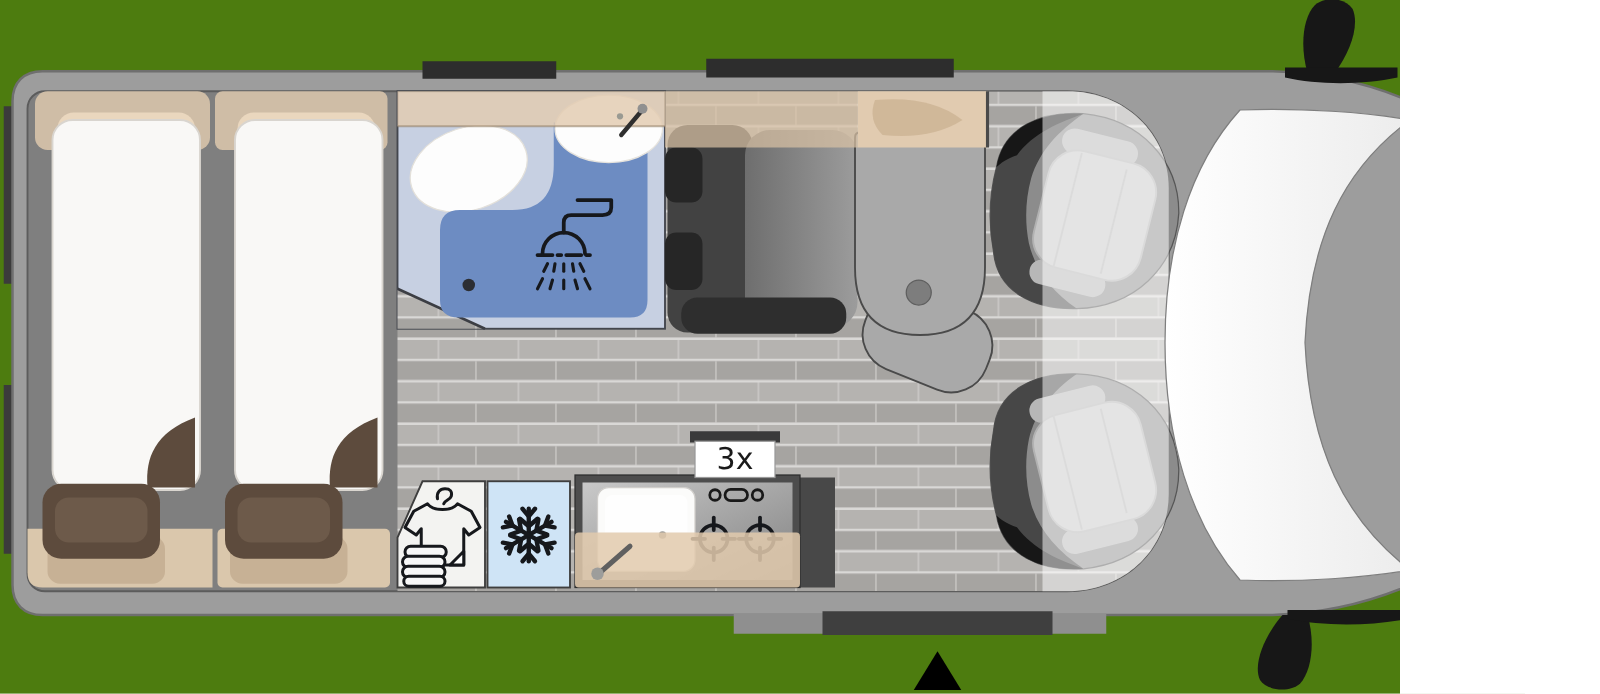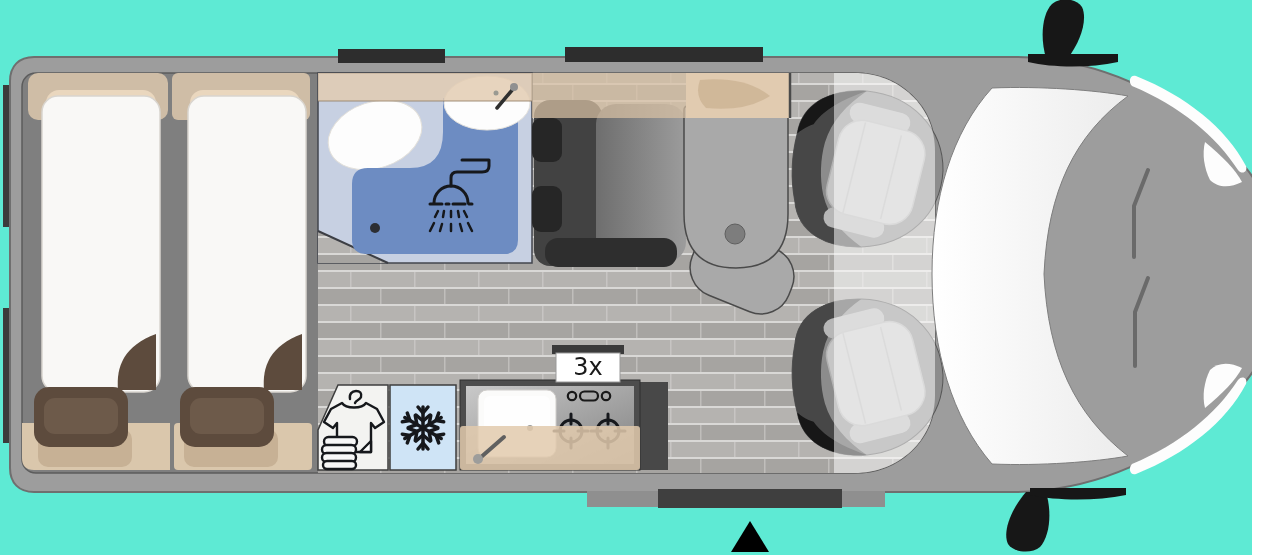--- a/index.html
+++ b/index.html
@@ -1,16 +1,16 @@
 <!DOCTYPE html>
 <html style="--body: #9d9d9d; --body-line: #6f6f6f; --wall: #7f7f7f; --bar-dark: #2d2d2d; --door-bar: #3b3b3b; --floor-a: #b5b3b0; --floor-b: #a6a4a1; --floor-gap: #d9d8d6; --bed-white: #f9f8f6; --bed-line: #d9d5cf; --band-beige: #cfbda6; --pillow: #ead7be; --blanket: #5d4b3d; --blanket-hi: #6d5a4a; --bench: #dac7ac; --bench-cushion: #c7b195; --bath-floor: #c7d0e2; --shower: #6d8cc2; --fixture-white: #fdfdfd; --icon-dark: #16181c; --wardrobe-bg: #f3f3f1; --fridge-bg: #cfe4f6; --counter-dark: #4d4d4d; --sink-white: #fbfbfa; --overlay-beige: rgba(226,202,173,0.85); --band-translucent: rgba(216,192,163,0.72); --seat-back: #424242; --seat-darker: #262626; --table: #a9a9a9; --line: #4a4a4a; --cab-seat-base: #8c8c8c; --cab-seat-dark: #474747; --cab-seat-black: #171717; --cab-cushion: #c6c6c6; --overlay-white: rgba(255,255,255,0.52); --label-bg: #ffffff; --label-text: #1a1a1a; --black: #000000;"><head>
 <meta charset="utf-8">
 <style>
   html,body{margin:0;padding:0;background:#ffffff;}
-  .stage{position:relative;width:1252px;height:555px;background:#5eead4;overflow:hidden;
+  .stage{position:relative;width:1120px;height:555px;background:#4d7c0f;overflow:hidden;
          font-family:"DejaVu Sans",sans-serif;}
   svg{display:block;}
   .lbl{font-family:"DejaVu Sans",sans-serif;font-size:24px;fill:var(--label-text);}
 </style>
 </head>
 <body>
 
 <div class="stage">
 <svg width="1280" height="555" viewBox="0 0 1280 555">
   <defs>

